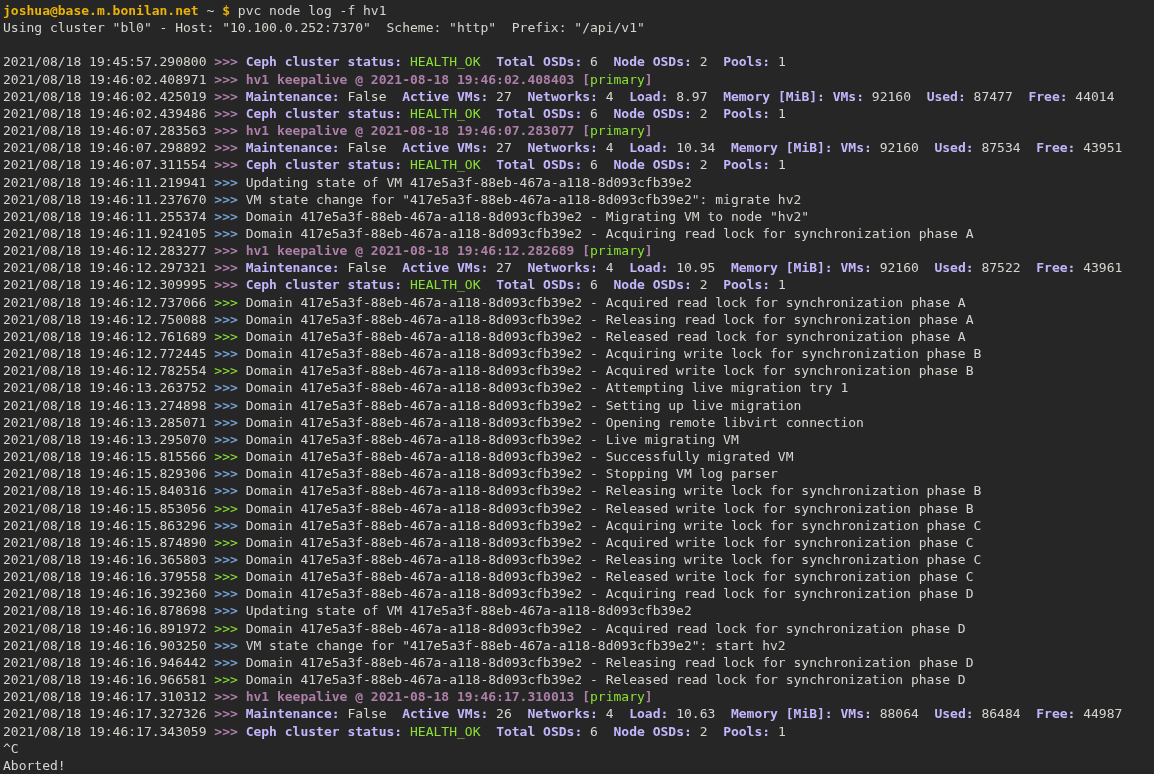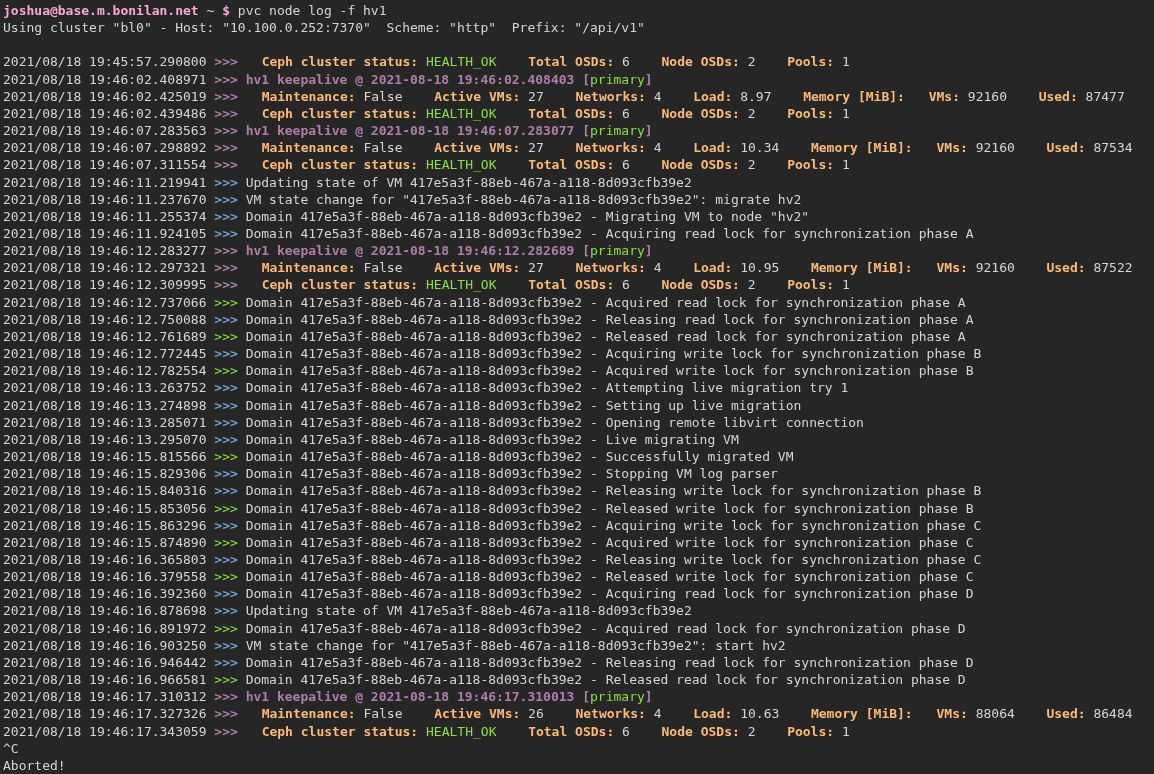--- a/index.html
+++ b/index.html
@@ -17,22 +17,22 @@
     padding: 2px 0 0 3px;
     background: #262626;
     font-family: "DejaVu Sans Mono", monospace;
     font-size: 13px;
     line-height: 17.15px;
     white-space: pre;
     cursor: text;
   }
   .line { min-height: 17.15px; }
   .s-fg { color: #d3d7cf; font-weight: normal; }
-  .s-b  { color: #fdba74; font-weight: bold; margin-left: 16px; }
+  .s-b  { color: #c4b5fd; font-weight: bold; }
   .s-g  { color: #8ae234; font-weight: normal; }
   .s-m  { color: #ad7fa8; font-weight: bold; }
   .s-bl { color: #729fcf; font-weight: bold; }
-  .s-pr { color: #f9a8d4; font-weight: bold; }
+  .s-pr { color: #eab308; font-weight: bold; }
 </style>
 </head>
 <body>
 
 <div id="terminal"><div class="line"><span class="s-pr">joshua@base.m.bonilan.net</span><span class="s-fg"> ~ </span><span class="s-pr">$</span><span class="s-fg"> pvc node log -f hv1</span></div><div class="line"><span class="s-fg">Using cluster "bl0" - Host: "10.100.0.252:7370"  Scheme: "http"  Prefix: "/api/v1"</span></div><div class="line"></div><div class="line"><span class="s-fg">2021/08/18 19:45:57.290800 </span><span class="s-m">&gt;&gt;&gt; </span><span class="s-b">Ceph cluster status:</span><span class="s-fg"> </span><span class="s-g">HEALTH_OK</span><span class="s-fg">  </span><span class="s-b">Total OSDs:</span><span class="s-fg"> 6  </span><span class="s-b">Node OSDs:</span><span class="s-fg"> 2  </span><span class="s-b">Pools:</span><span class="s-fg"> 1</span></div><div class="line"><span class="s-fg">2021/08/18 19:46:02.408971 </span><span class="s-m">&gt;&gt;&gt; </span><span class="s-m">hv1 keepalive @ 2021-08-18 19:46:02.408403 [</span><span class="s-g">primary</span><span class="s-m">]</span></div><div class="line"><span class="s-fg">2021/08/18 19:46:02.425019 </span><span class="s-m">&gt;&gt;&gt; </span><span class="s-b">Maintenance:</span><span class="s-fg"> False  </span><span class="s-b">Active VMs:</span><span class="s-fg"> 27  </span><span class="s-b">Networks:</span><span class="s-fg"> 4  </span><span class="s-b">Load:</span><span class="s-fg"> 8.97  </span><span class="s-b">Memory [MiB]:</span><span class="s-fg"> </span><span class="s-b">VMs:</span><span class="s-fg"> 92160  </span><span class="s-b">Used:</span><span class="s-fg"> 87477  </span><span class="s-b">Free:</span><span class="s-fg"> 44014</span></div><div class="line"><span class="s-fg">2021/08/18 19:46:02.439486 </span><span class="s-m">&gt;&gt;&gt; </span><span class="s-b">Ceph cluster status:</span><span class="s-fg"> </span><span class="s-g">HEALTH_OK</span><span class="s-fg">  </span><span class="s-b">Total OSDs:</span><span class="s-fg"> 6  </span><span class="s-b">Node OSDs:</span><span class="s-fg"> 2  </span><span class="s-b">Pools:</span><span class="s-fg"> 1</span></div><div class="line"><span class="s-fg">2021/08/18 19:46:07.283563 </span><span class="s-m">&gt;&gt;&gt; </span><span class="s-m">hv1 keepalive @ 2021-08-18 19:46:07.283077 [</span><span class="s-g">primary</span><span class="s-m">]</span></div><div class="line"><span class="s-fg">2021/08/18 19:46:07.298892 </span><span class="s-m">&gt;&gt;&gt; </span><span class="s-b">Maintenance:</span><span class="s-fg"> False  </span><span class="s-b">Active VMs:</span><span class="s-fg"> 27  </span><span class="s-b">Networks:</span><span class="s-fg"> 4  </span><span class="s-b">Load:</span><span class="s-fg"> 10.34  </span><span class="s-b">Memory [MiB]:</span><span class="s-fg"> </span><span class="s-b">VMs:</span><span class="s-fg"> 92160  </span><span class="s-b">Used:</span><span class="s-fg"> 87534  </span><span class="s-b">Free:</span><span class="s-fg"> 43951</span></div><div class="line"><span class="s-fg">2021/08/18 19:46:07.311554 </span><span class="s-m">&gt;&gt;&gt; </span><span class="s-b">Ceph cluster status:</span><span class="s-fg"> </span><span class="s-g">HEALTH_OK</span><span class="s-fg">  </span><span class="s-b">Total OSDs:</span><span class="s-fg"> 6  </span><span class="s-b">Node OSDs:</span><span class="s-fg"> 2  </span><span class="s-b">Pools:</span><span class="s-fg"> 1</span></div><div class="line"><span class="s-fg">2021/08/18 19:46:11.219941 </span><span class="s-bl">&gt;&gt;&gt; </span><span class="s-fg">Updating state of VM 417e5a3f-88eb-467a-a118-8d093cfb39e2</span></div><div class="line"><span class="s-fg">2021/08/18 19:46:11.237670 </span><span class="s-bl">&gt;&gt;&gt; </span><span class="s-fg">VM state change for "417e5a3f-88eb-467a-a118-8d093cfb39e2": migrate hv2</span></div><div class="line"><span class="s-fg">2021/08/18 19:46:11.255374 </span><span class="s-bl">&gt;&gt;&gt; </span><span class="s-fg">Domain 417e5a3f-88eb-467a-a118-8d093cfb39e2 - Migrating VM to node "hv2"</span></div><div class="line"><span class="s-fg">2021/08/18 19:46:11.924105 </span><span class="s-bl">&gt;&gt;&gt; </span><span class="s-fg">Domain 417e5a3f-88eb-467a-a118-8d093cfb39e2 - Acquiring read lock for synchronization phase A</span></div><div class="line"><span class="s-fg">2021/08/18 19:46:12.283277 </span><span class="s-m">&gt;&gt;&gt; </span><span class="s-m">hv1 keepalive @ 2021-08-18 19:46:12.282689 [</span><span class="s-g">primary</span><span class="s-m">]</span></div><div class="line"><span class="s-fg">2021/08/18 19:46:12.297321 </span><span class="s-m">&gt;&gt;&gt; </span><span class="s-b">Maintenance:</span><span class="s-fg"> False  </span><span class="s-b">Active VMs:</span><span class="s-fg"> 27  </span><span class="s-b">Networks:</span><span class="s-fg"> 4  </span><span class="s-b">Load:</span><span class="s-fg"> 10.95  </span><span class="s-b">Memory [MiB]:</span><span class="s-fg"> </span><span class="s-b">VMs:</span><span class="s-fg"> 92160  </span><span class="s-b">Used:</span><span class="s-fg"> 87522  </span><span class="s-b">Free:</span><span class="s-fg"> 43961</span></div><div class="line"><span class="s-fg">2021/08/18 19:46:12.309995 </span><span class="s-m">&gt;&gt;&gt; </span><span class="s-b">Ceph cluster status:</span><span class="s-fg"> </span><span class="s-g">HEALTH_OK</span><span class="s-fg">  </span><span class="s-b">Total OSDs:</span><span class="s-fg"> 6  </span><span class="s-b">Node OSDs:</span><span class="s-fg"> 2  </span><span class="s-b">Pools:</span><span class="s-fg"> 1</span></div><div class="line"><span class="s-fg">2021/08/18 19:46:12.737066 </span><span class="s-g">&gt;&gt;&gt; </span><span class="s-fg">Domain 417e5a3f-88eb-467a-a118-8d093cfb39e2 - Acquired read lock for synchronization phase A</span></div><div class="line"><span class="s-fg">2021/08/18 19:46:12.750088 </span><span class="s-bl">&gt;&gt;&gt; </span><span class="s-fg">Domain 417e5a3f-88eb-467a-a118-8d093cfb39e2 - Releasing read lock for synchronization phase A</span></div><div class="line"><span class="s-fg">2021/08/18 19:46:12.761689 </span><span class="s-g">&gt;&gt;&gt; </span><span class="s-fg">Domain 417e5a3f-88eb-467a-a118-8d093cfb39e2 - Released read lock for synchronization phase A</span></div><div class="line"><span class="s-fg">2021/08/18 19:46:12.772445 </span><span class="s-bl">&gt;&gt;&gt; </span><span class="s-fg">Domain 417e5a3f-88eb-467a-a118-8d093cfb39e2 - Acquiring write lock for synchronization phase B</span></div><div class="line"><span class="s-fg">2021/08/18 19:46:12.782554 </span><span class="s-g">&gt;&gt;&gt; </span><span class="s-fg">Domain 417e5a3f-88eb-467a-a118-8d093cfb39e2 - Acquired write lock for synchronization phase B</span></div><div class="line"><span class="s-fg">2021/08/18 19:46:13.263752 </span><span class="s-bl">&gt;&gt;&gt; </span><span class="s-fg">Domain 417e5a3f-88eb-467a-a118-8d093cfb39e2 - Attempting live migration try 1</span></div><div class="line"><span class="s-fg">2021/08/18 19:46:13.274898 </span><span class="s-bl">&gt;&gt;&gt; </span><span class="s-fg">Domain 417e5a3f-88eb-467a-a118-8d093cfb39e2 - Setting up live migration</span></div><div class="line"><span class="s-fg">2021/08/18 19:46:13.285071 </span><span class="s-bl">&gt;&gt;&gt; </span><span class="s-fg">Domain 417e5a3f-88eb-467a-a118-8d093cfb39e2 - Opening remote libvirt connection</span></div><div class="line"><span class="s-fg">2021/08/18 19:46:13.295070 </span><span class="s-bl">&gt;&gt;&gt; </span><span class="s-fg">Domain 417e5a3f-88eb-467a-a118-8d093cfb39e2 - Live migrating VM</span></div><div class="line"><span class="s-fg">2021/08/18 19:46:15.815566 </span><span class="s-g">&gt;&gt;&gt; </span><span class="s-fg">Domain 417e5a3f-88eb-467a-a118-8d093cfb39e2 - Successfully migrated VM</span></div><div class="line"><span class="s-fg">2021/08/18 19:46:15.829306 </span><span class="s-bl">&gt;&gt;&gt; </span><span class="s-fg">Domain 417e5a3f-88eb-467a-a118-8d093cfb39e2 - Stopping VM log parser</span></div><div class="line"><span class="s-fg">2021/08/18 19:46:15.840316 </span><span class="s-bl">&gt;&gt;&gt; </span><span class="s-fg">Domain 417e5a3f-88eb-467a-a118-8d093cfb39e2 - Releasing write lock for synchronization phase B</span></div><div class="line"><span class="s-fg">2021/08/18 19:46:15.853056 </span><span class="s-g">&gt;&gt;&gt; </span><span class="s-fg">Domain 417e5a3f-88eb-467a-a118-8d093cfb39e2 - Released write lock for synchronization phase B</span></div><div class="line"><span class="s-fg">2021/08/18 19:46:15.863296 </span><span class="s-bl">&gt;&gt;&gt; </span><span class="s-fg">Domain 417e5a3f-88eb-467a-a118-8d093cfb39e2 - Acquiring write lock for synchronization phase C</span></div><div class="line"><span class="s-fg">2021/08/18 19:46:15.874890 </span><span class="s-g">&gt;&gt;&gt; </span><span class="s-fg">Domain 417e5a3f-88eb-467a-a118-8d093cfb39e2 - Acquired write lock for synchronization phase C</span></div><div class="line"><span class="s-fg">2021/08/18 19:46:16.365803 </span><span class="s-bl">&gt;&gt;&gt; </span><span class="s-fg">Domain 417e5a3f-88eb-467a-a118-8d093cfb39e2 - Releasing write lock for synchronization phase C</span></div><div class="line"><span class="s-fg">2021/08/18 19:46:16.379558 </span><span class="s-g">&gt;&gt;&gt; </span><span class="s-fg">Domain 417e5a3f-88eb-467a-a118-8d093cfb39e2 - Released write lock for synchronization phase C</span></div><div class="line"><span class="s-fg">2021/08/18 19:46:16.392360 </span><span class="s-bl">&gt;&gt;&gt; </span><span class="s-fg">Domain 417e5a3f-88eb-467a-a118-8d093cfb39e2 - Acquiring read lock for synchronization phase D</span></div><div class="line"><span class="s-fg">2021/08/18 19:46:16.878698 </span><span class="s-bl">&gt;&gt;&gt; </span><span class="s-fg">Updating state of VM 417e5a3f-88eb-467a-a118-8d093cfb39e2</span></div><div class="line"><span class="s-fg">2021/08/18 19:46:16.891972 </span><span class="s-g">&gt;&gt;&gt; </span><span class="s-fg">Domain 417e5a3f-88eb-467a-a118-8d093cfb39e2 - Acquired read lock for synchronization phase D</span></div><div class="line"><span class="s-fg">2021/08/18 19:46:16.903250 </span><span class="s-bl">&gt;&gt;&gt; </span><span class="s-fg">VM state change for "417e5a3f-88eb-467a-a118-8d093cfb39e2": start hv2</span></div><div class="line"><span class="s-fg">2021/08/18 19:46:16.946442 </span><span class="s-bl">&gt;&gt;&gt; </span><span class="s-fg">Domain 417e5a3f-88eb-467a-a118-8d093cfb39e2 - Releasing read lock for synchronization phase D</span></div><div class="line"><span class="s-fg">2021/08/18 19:46:16.966581 </span><span class="s-g">&gt;&gt;&gt; </span><span class="s-fg">Domain 417e5a3f-88eb-467a-a118-8d093cfb39e2 - Released read lock for synchronization phase D</span></div><div class="line"><span class="s-fg">2021/08/18 19:46:17.310312 </span><span class="s-m">&gt;&gt;&gt; </span><span class="s-m">hv1 keepalive @ 2021-08-18 19:46:17.310013 [</span><span class="s-g">primary</span><span class="s-m">]</span></div><div class="line"><span class="s-fg">2021/08/18 19:46:17.327326 </span><span class="s-m">&gt;&gt;&gt; </span><span class="s-b">Maintenance:</span><span class="s-fg"> False  </span><span class="s-b">Active VMs:</span><span class="s-fg"> 26  </span><span class="s-b">Networks:</span><span class="s-fg"> 4  </span><span class="s-b">Load:</span><span class="s-fg"> 10.63  </span><span class="s-b">Memory [MiB]:</span><span class="s-fg"> </span><span class="s-b">VMs:</span><span class="s-fg"> 88064  </span><span class="s-b">Used:</span><span class="s-fg"> 86484  </span><span class="s-b">Free:</span><span class="s-fg"> 44987</span></div><div class="line"><span class="s-fg">2021/08/18 19:46:17.343059 </span><span class="s-m">&gt;&gt;&gt; </span><span class="s-b">Ceph cluster status:</span><span class="s-fg"> </span><span class="s-g">HEALTH_OK</span><span class="s-fg">  </span><span class="s-b">Total OSDs:</span><span class="s-fg"> 6  </span><span class="s-b">Node OSDs:</span><span class="s-fg"> 2  </span><span class="s-b">Pools:</span><span class="s-fg"> 1</span></div><div class="line"><span class="s-fg">^C</span></div><div class="line"><span class="s-fg">Aborted!</span></div></div>
 
 </body></html>

